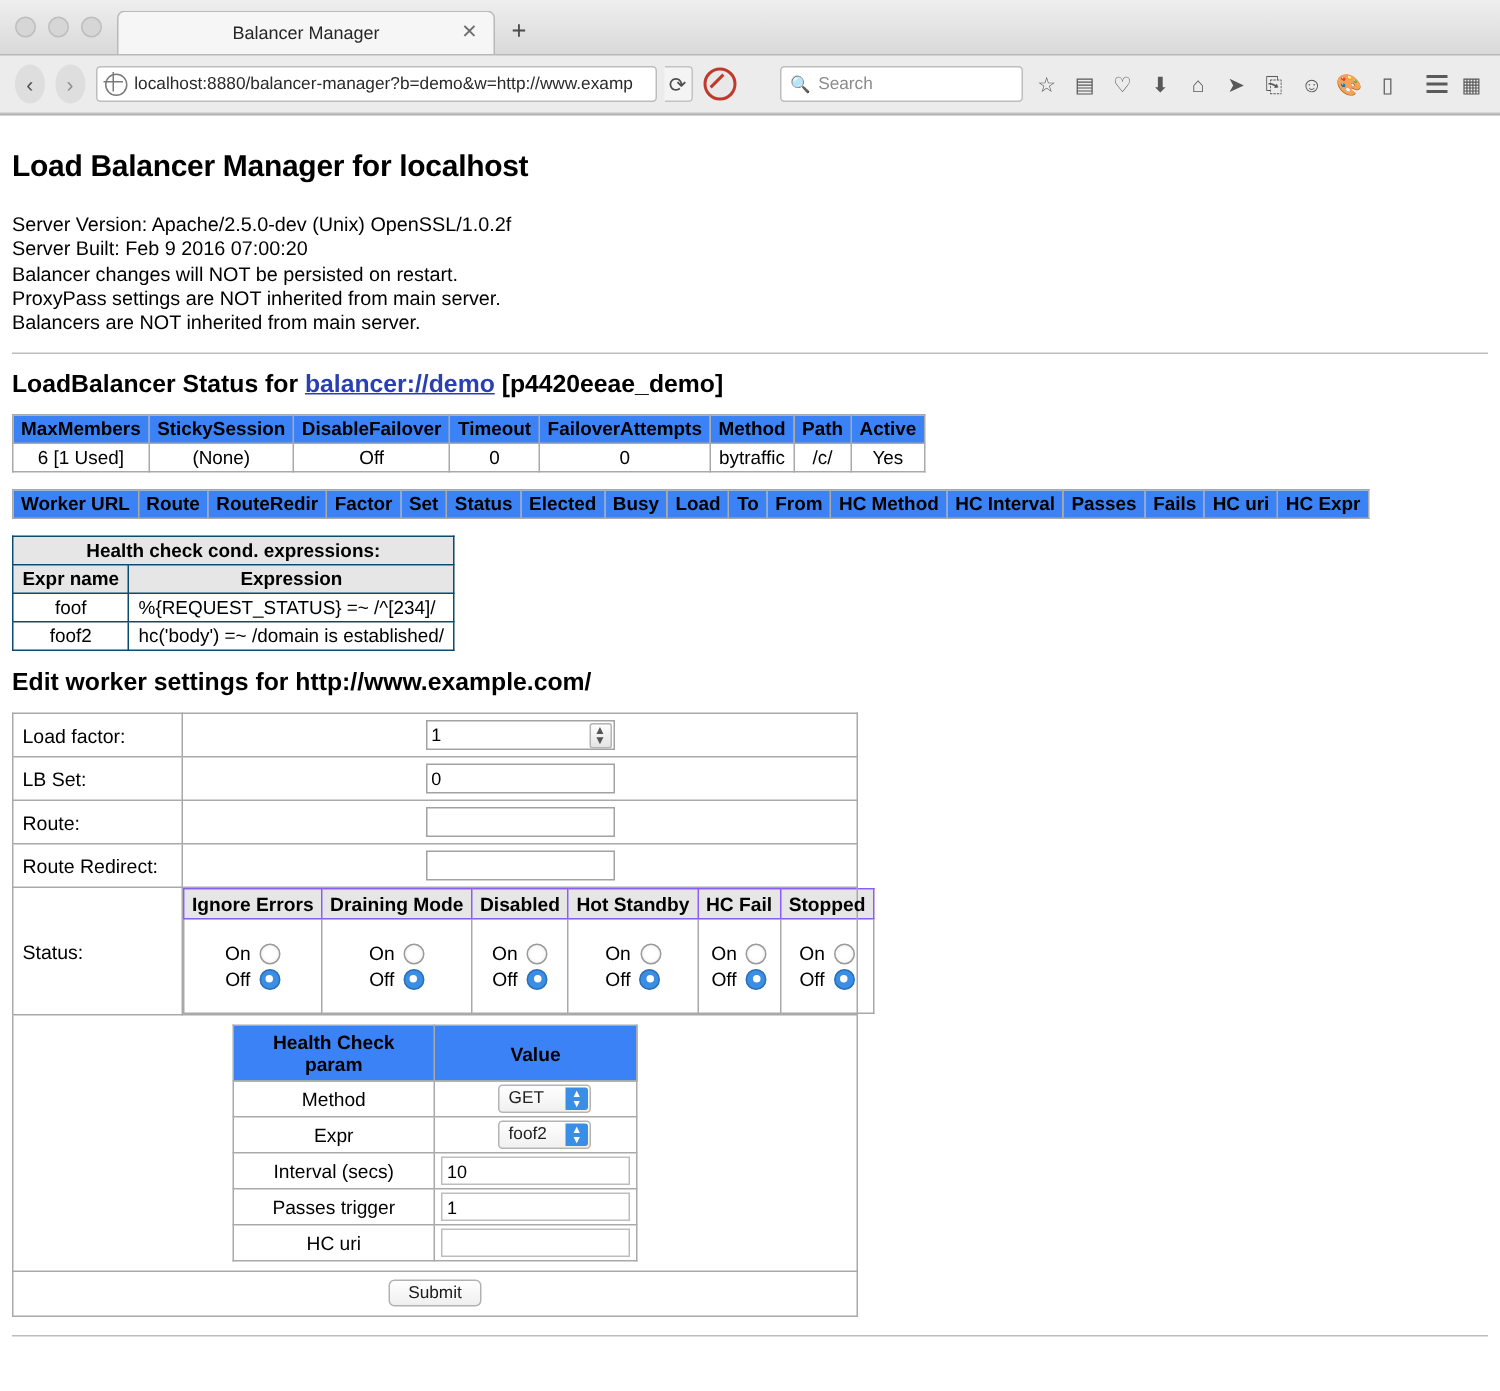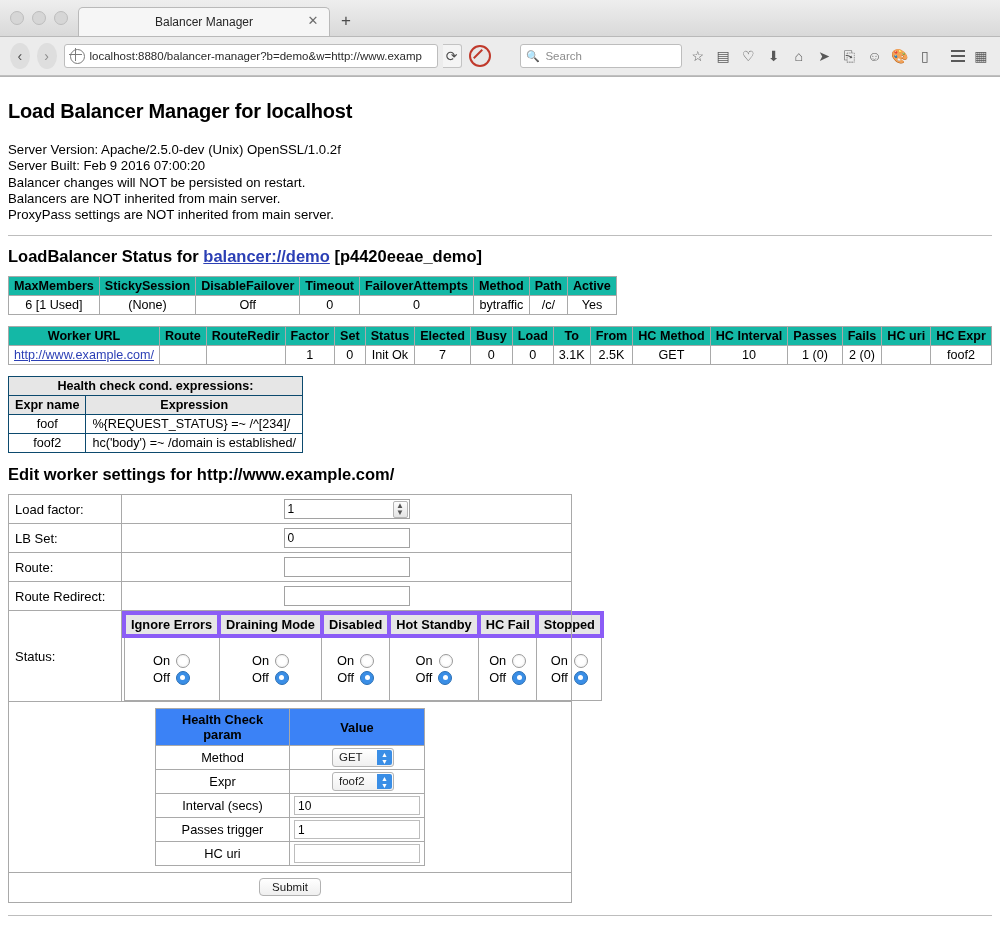--- a/index.html
+++ b/index.html
@@ -261,21 +261,21 @@
     font-size: 12.6px;
     margin-bottom: 11px;
   }
   table.data th, table.data td {
     border: 1px solid #a9a9a9;
     padding: 2px 5px;
     text-align: center;
     white-space: nowrap;
   }
   table.data th {
-    background: #14b8a6;
+    background: #3b82f6;
     font-weight: bold;
   }
   table.data td a {
     color: #2b3fb5;
     text-decoration: underline;
   }
   td.link-cell { text-align: left; }
 
   table.hc {
     border-collapse: collapse;
@@ -343,21 +343,21 @@
     border-radius: 2px;
   }
 
   table.status {
     border-collapse: collapse;
     width: 100%;
     font-family: "Liberation Sans", sans-serif;
     font-size: 12.8px;
   }
   table.status th {
-    border: 4px solid #8b5cf6;
+    border: 1px solid #8b5cf6;
     background: #e6e6e6;
     padding: 2px 5px;
     font-weight: bold;
     white-space: nowrap;
   }
   table.status td {
     border: 1px solid #a9a9a9;
     padding: 14px 6px;
     text-align: center;
     white-space: nowrap;
@@ -520,22 +520,22 @@
 </div>
 
 <div class="page">
 
   <h1 class="title">Load Balancer Manager for localhost</h1>
 
   <div class="serverinfo">
     <div>Server Version: Apache/2.5.0-dev (Unix) OpenSSL/1.0.2f</div>
     <div>Server Built: Feb 9 2016 07:00:20</div>
     <div>Balancer changes will NOT be persisted on restart.</div>
+    <div>ProxyPass settings are NOT inherited from main server.</div>
     <div>Balancers are NOT inherited from main server.</div>
-    <div>ProxyPass settings are NOT inherited from main server.</div>
   </div>
 
   <hr class="rule">
 
   <h3 class="section">
     <span>LoadBalancer Status for </span><a href="#">balancer://demo</a><span> [p4420eeae_demo]</span>
   </h3>
 
   <table class="data">
     <tbody>
@@ -576,39 +576,20 @@
       <th>Load</th>
       <th>To</th>
       <th>From</th>
       <th>HC Method</th>
       <th>HC Interval</th>
       <th>Passes</th>
       <th>Fails</th>
       <th>HC uri</th>
       <th>HC Expr</th>
     </tr>
-    <tr>
-      <td class="link-cell"><a href="#">http://www.example.com/</a></td>
-      <td></td>
-      <td></td>
-      <td>1</td>
-      <td>0</td>
-      <td>Init Ok</td>
-      <td>7</td>
-      <td>0</td>
-      <td>0</td>
-      <td>3.1K</td>
-      <td>2.5K</td>
-      <td>GET</td>
-      <td>10</td>
-      <td>1 (0)</td>
-      <td>2 (0)</td>
-      <td></td>
-      <td>foof2</td>
-    </tr>
   </tbody>
     </table>
 
   <table class="hc">
     <tbody>
         <tr>
       <th colspan="2">Health check cond. expressions:</th>
     </tr>
     <tr>
       <th>Expr name</th>

